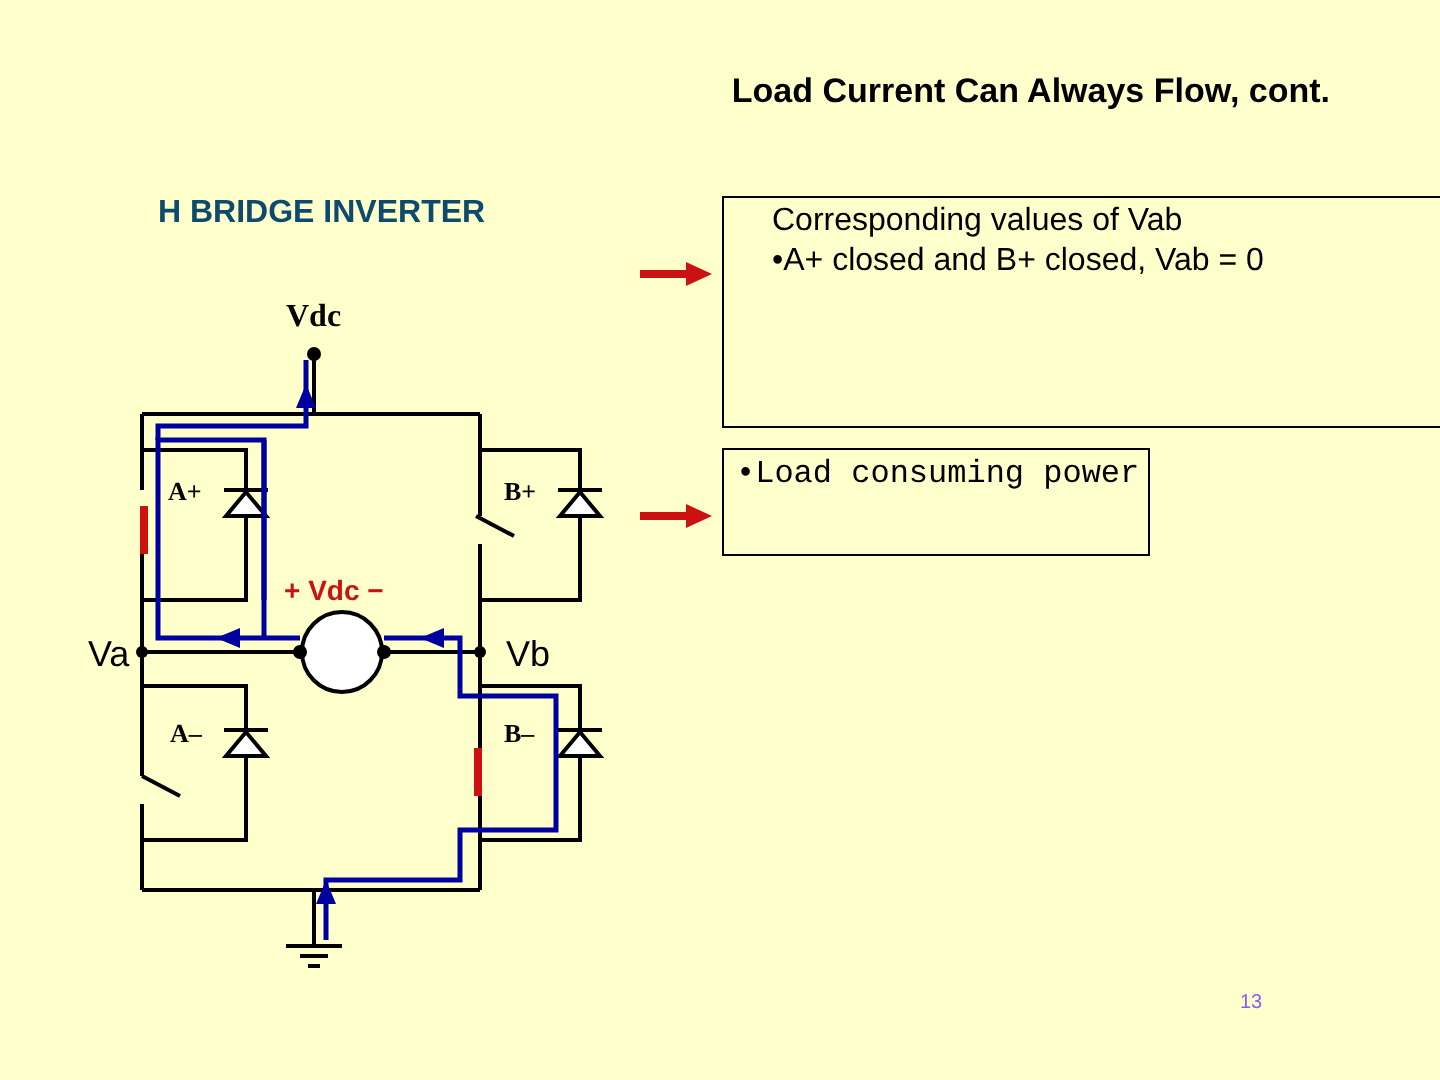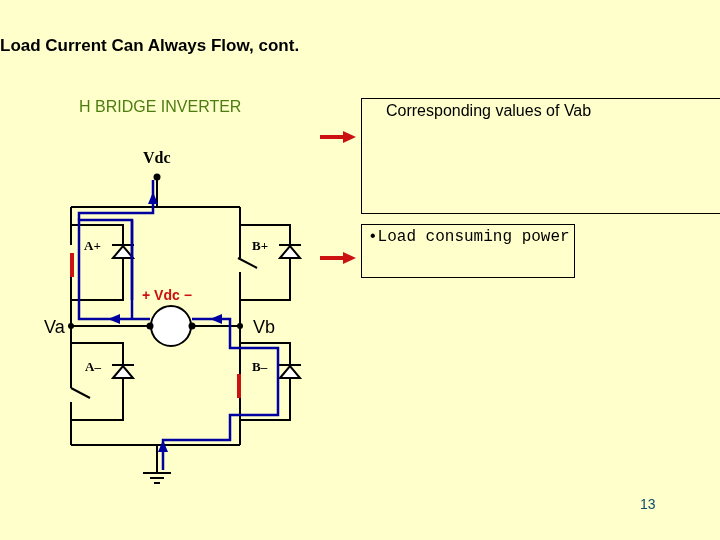--- a/index.html
+++ b/index.html
@@ -4,49 +4,50 @@
 <style>
   html, body { margin: 0; padding: 0; }
   body {
     width: 720px; height: 540px; overflow: hidden;
     background: #ffffcc;
     position: relative;
     font-family: "Liberation Sans", sans-serif;
   }
   .title {
     position: absolute; left: 0; top: 36px; width: 665px;
-    text-align: left; font-weight: bold; font-size: 17px; color: #000;
+    text-align: right; font-weight: bold; font-size: 17px; color: #000;
   }
   .subtitle {
     position: absolute; left: 79px; top: 98px;
-    font-weight: normal; font-size: 16px; color: #4d7c0f;
+    font-weight: bold; font-size: 16px; color: #0c4a6e;
   }
   .box {
     position: absolute; border: 1px solid #000;
     padding: 2px 6px; font-size: 16px; line-height: 20px; color: #000;
     background: #ffffcc;
   }
   .box1 { left: 361px; top: 98px; width: 330px; height: 110px; padding-left: 24px; }
   .box2 { left: 361px; top: 224px; width: 200px; height: 48px; font-family: Liberation Mono, monospace; }
   .box .line { white-space: nowrap; }
   .page-num {
-    position: absolute; left: 640px; top: 496px; font-size: 14px; color: #0c4a6e;
+    position: absolute; left: 620px; top: 496px; font-size: 10px; color: #8b5cf6;
   }
   svg#circuit { position: absolute; left: 0; top: 0; }
   .lbl-serif { font-family: "Liberation Serif", serif; font-weight: bold; }
   .lbl-sans { font-family: "Liberation Sans", sans-serif; }
 </style>
 </head>
 <body>
 
 <div class="title">Load Current Can Always Flow, cont.</div>
 <div class="subtitle">H BRIDGE INVERTER</div>
 
 <div class="box box1">
   <div class="line">Corresponding values of Vab</div>
+  <div class="line">•A+ closed and B+ closed, Vab = 0</div>
 </div>
 
 <div class="box box2">
   <div class="line">•Load consuming power</div>
 </div>
 
 <div class="page-num">13</div>
 
 <svg id="circuit" width="720" height="540">
   <defs>

